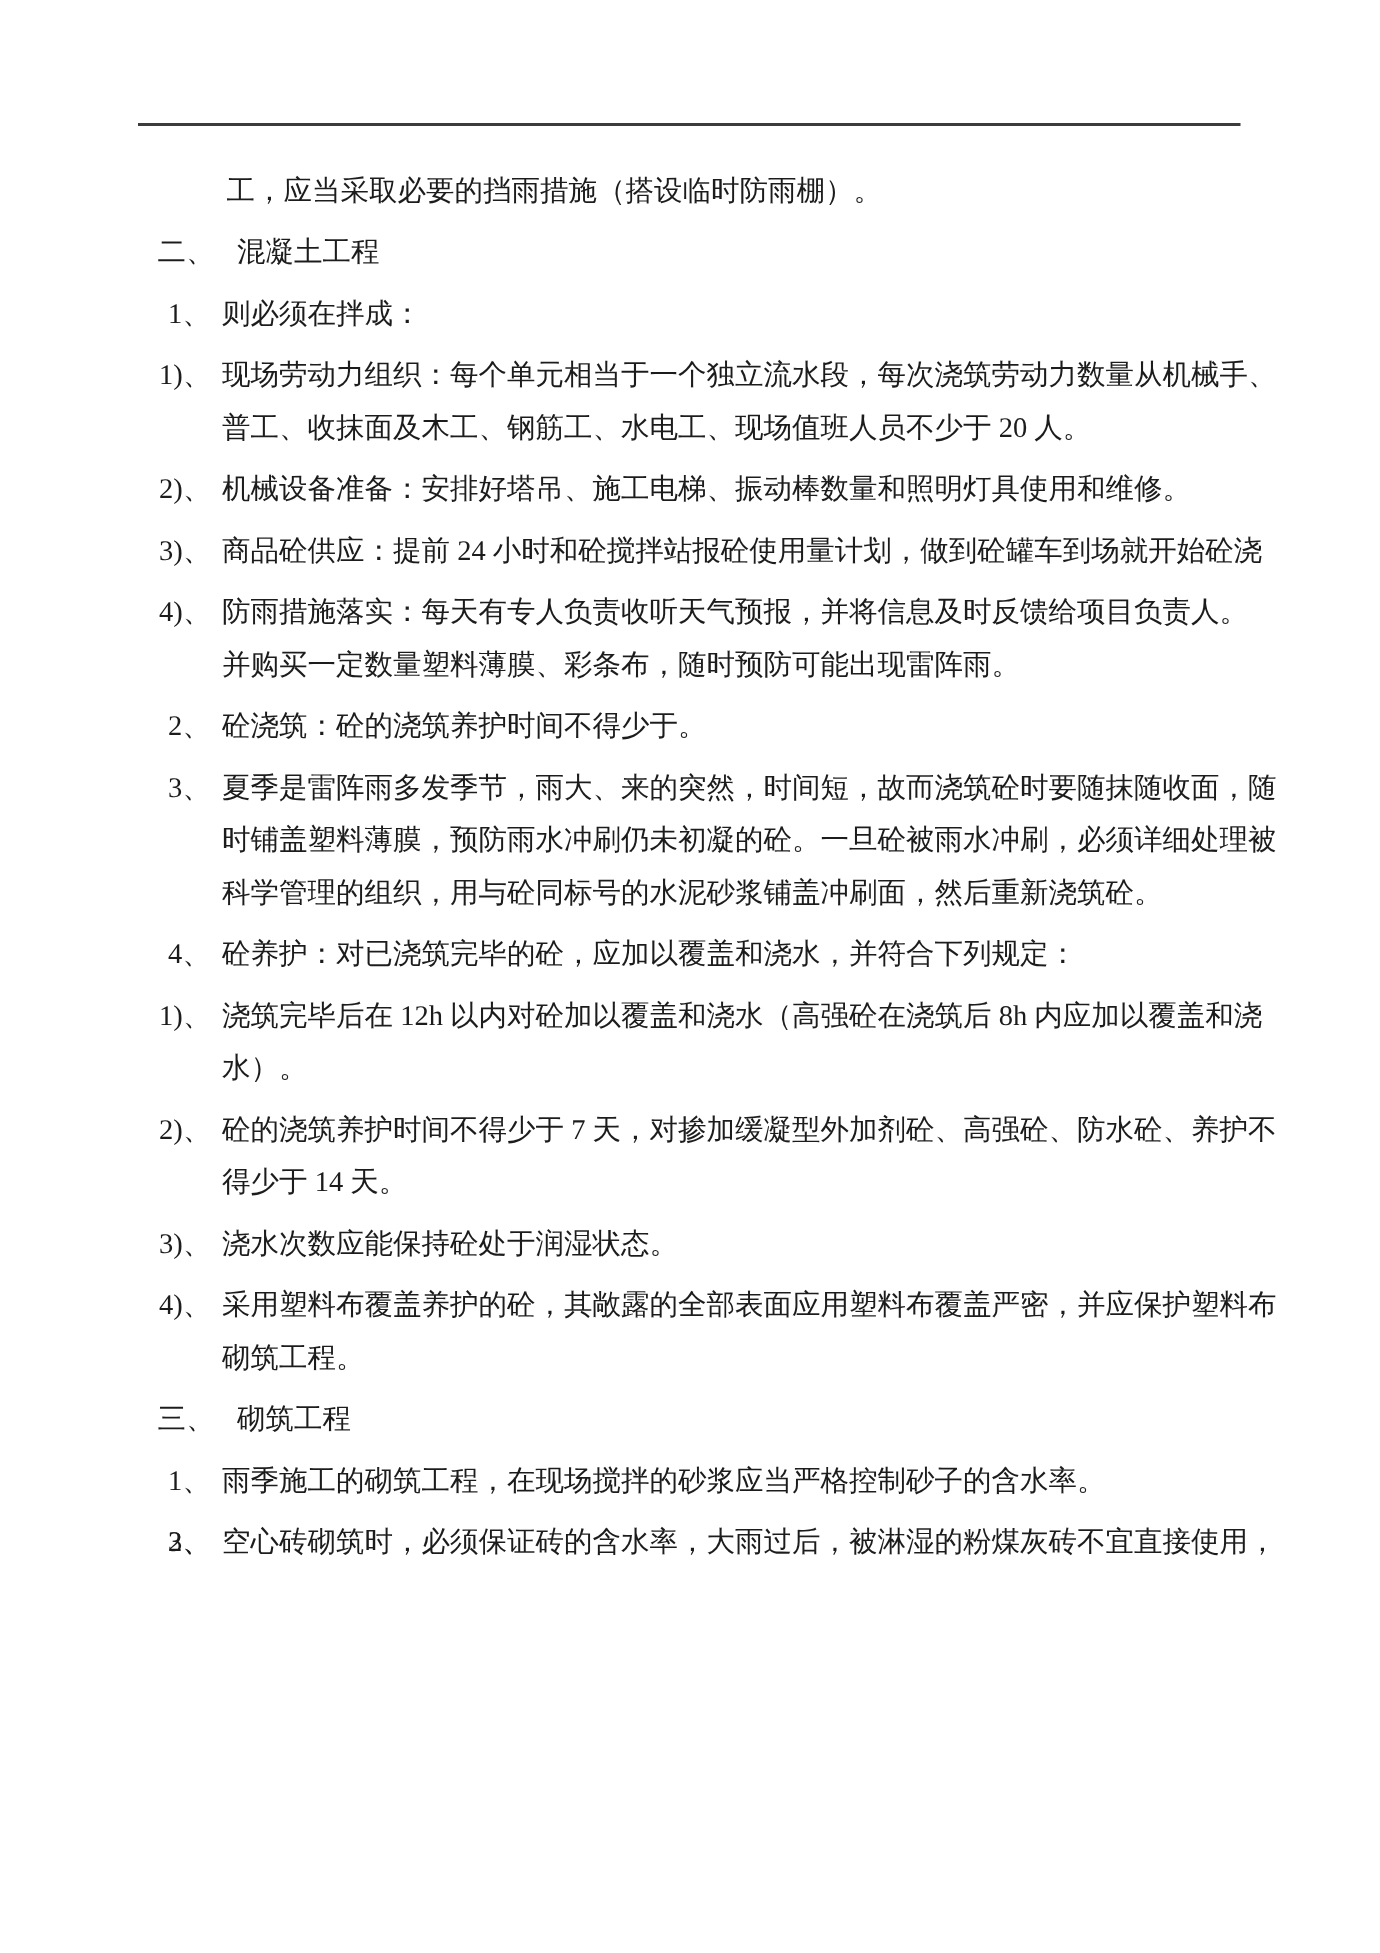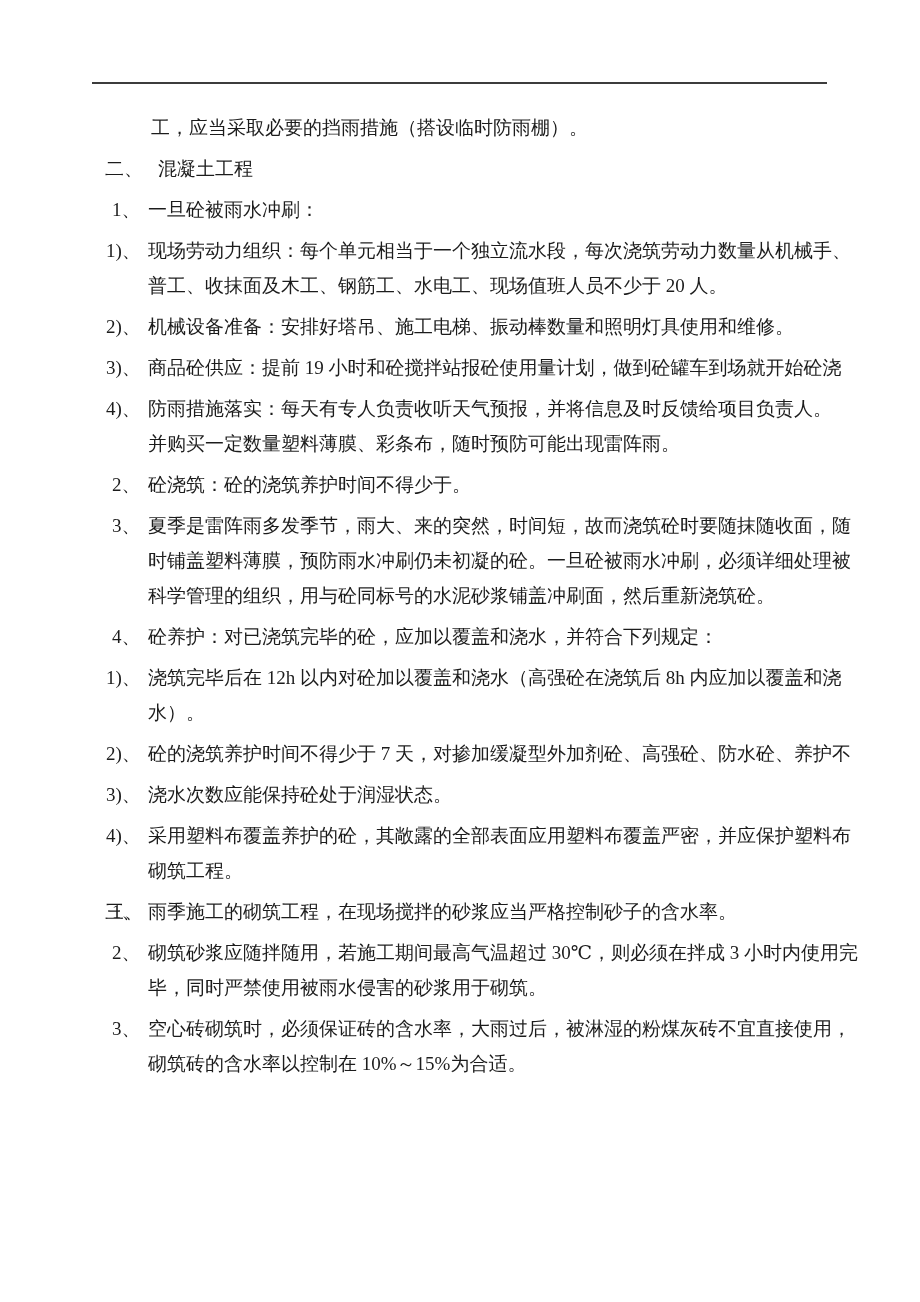--- a/index.html
+++ b/index.html
@@ -67,40 +67,40 @@
   </div>
       <div class="para type-heading">
     <span class="label">二、</span>
     <div class="ptext">
           <div class="line">混凝土工程</div>
         </div>
   </div>
       <div class="para type-item">
     <span class="label">1、</span>
     <div class="ptext">
-          <div class="line">一旦砼被雨水冲刷：</div>
+          <div class="line">则必须在拌成：</div>
         </div>
   </div>
       <div class="para type-subitem">
     <span class="label">1)、</span>
     <div class="ptext">
           <div class="line">现场劳动力组织：每个单元相当于一个独立流水段，每次浇筑劳动力数量从机械手、</div>
           <div class="line">普工、收抹面及木工、钢筋工、水电工、现场值班人员不少于 20 人。</div>
         </div>
   </div>
       <div class="para type-subitem">
     <span class="label">2)、</span>
     <div class="ptext">
           <div class="line">机械设备准备：安排好塔吊、施工电梯、振动棒数量和照明灯具使用和维修。</div>
         </div>
   </div>
       <div class="para type-subitem">
     <span class="label">3)、</span>
     <div class="ptext">
-          <div class="line">商品砼供应：提前 19 小时和砼搅拌站报砼使用量计划，做到砼罐车到场就开始砼浇</div>
+          <div class="line">商品砼供应：提前 24 小时和砼搅拌站报砼使用量计划，做到砼罐车到场就开始砼浇</div>
         </div>
   </div>
       <div class="para type-subitem">
     <span class="label">4)、</span>
     <div class="ptext">
           <div class="line">防雨措施落实：每天有专人负责收听天气预报，并将信息及时反馈给项目负责人。</div>
           <div class="line">并购买一定数量塑料薄膜、彩条布，随时预防可能出现雷阵雨。</div>
         </div>
   </div>
       <div class="para type-item">
@@ -127,52 +127,51 @@
     <span class="label">1)、</span>
     <div class="ptext">
           <div class="line">浇筑完毕后在 12h 以内对砼加以覆盖和浇水（高强砼在浇筑后 8h 内应加以覆盖和浇</div>
           <div class="line">水）。</div>
         </div>
   </div>
       <div class="para type-subitem">
     <span class="label">2)、</span>
     <div class="ptext">
           <div class="line">砼的浇筑养护时间不得少于 7 天，对掺加缓凝型外加剂砼、高强砼、防水砼、养护不</div>
+          <div class="line">得少于 14 天。</div>
         </div>
   </div>
       <div class="para type-subitem">
     <span class="label">3)、</span>
     <div class="ptext">
           <div class="line">浇水次数应能保持砼处于润湿状态。</div>
         </div>
   </div>
       <div class="para type-subitem">
     <span class="label">4)、</span>
     <div class="ptext">
           <div class="line">采用塑料布覆盖养护的砼，其敞露的全部表面应用塑料布覆盖严密，并应保护塑料布</div>
           <div class="line">砌筑工程。</div>
         </div>
   </div>
       <div class="para type-heading">
     <span class="label">三、</span>
+    <div class="ptext">
+          <div class="line">砌筑工程</div>
+        </div>
   </div>
       <div class="para type-item">
     <span class="label">1、</span>
     <div class="ptext">
           <div class="line">雨季施工的砌筑工程，在现场搅拌的砂浆应当严格控制砂子的含水率。</div>
         </div>
   </div>
       <div class="para type-item">
     <span class="label">2、</span>
-    <div class="ptext">
-          <div class="line">砌筑砂浆应随拌随用，若施工期间最高气温超过 30℃，则必须在拌成 3 小时内使用完</div>
-          <div class="line">毕，同时严禁使用被雨水侵害的砂浆用于砌筑。</div>
-        </div>
   </div>
       <div class="para type-item">
     <span class="label">3、</span>
     <div class="ptext">
           <div class="line">空心砖砌筑时，必须保证砖的含水率，大雨过后，被淋湿的粉煤灰砖不宜直接使用，</div>
-          <div class="line">砌筑砖的含水率以控制在 10%～15%为合适。</div>
         </div>
   </div>
     </div>
 </div>
 
 </body></html>

